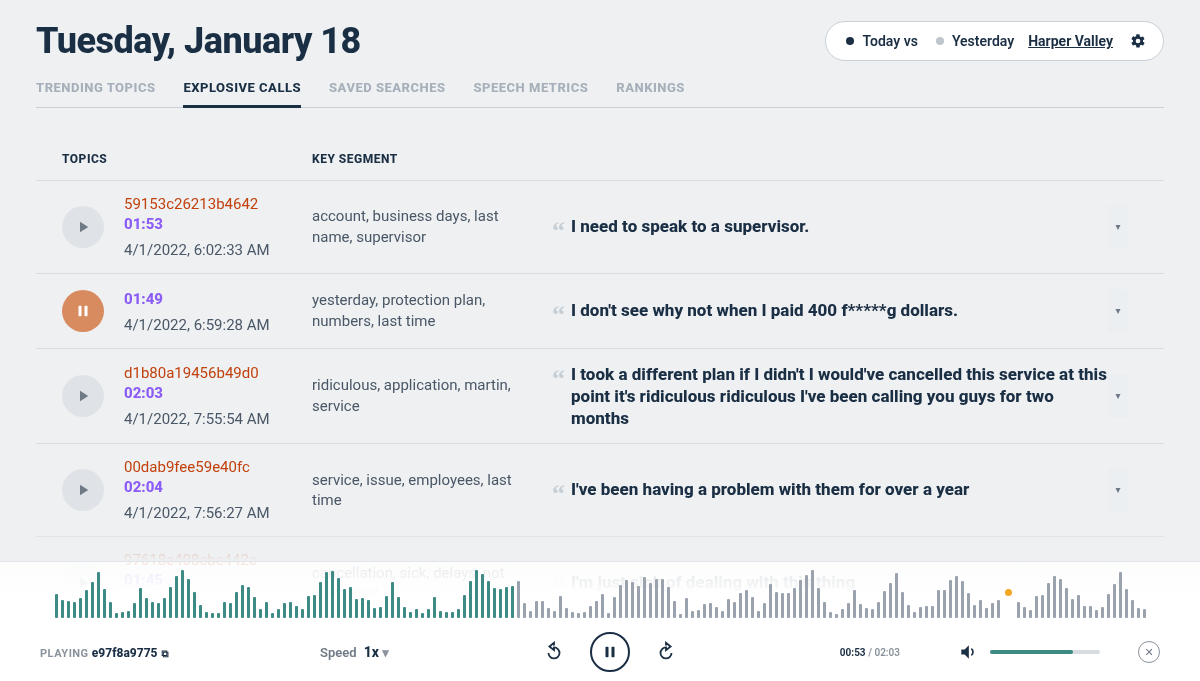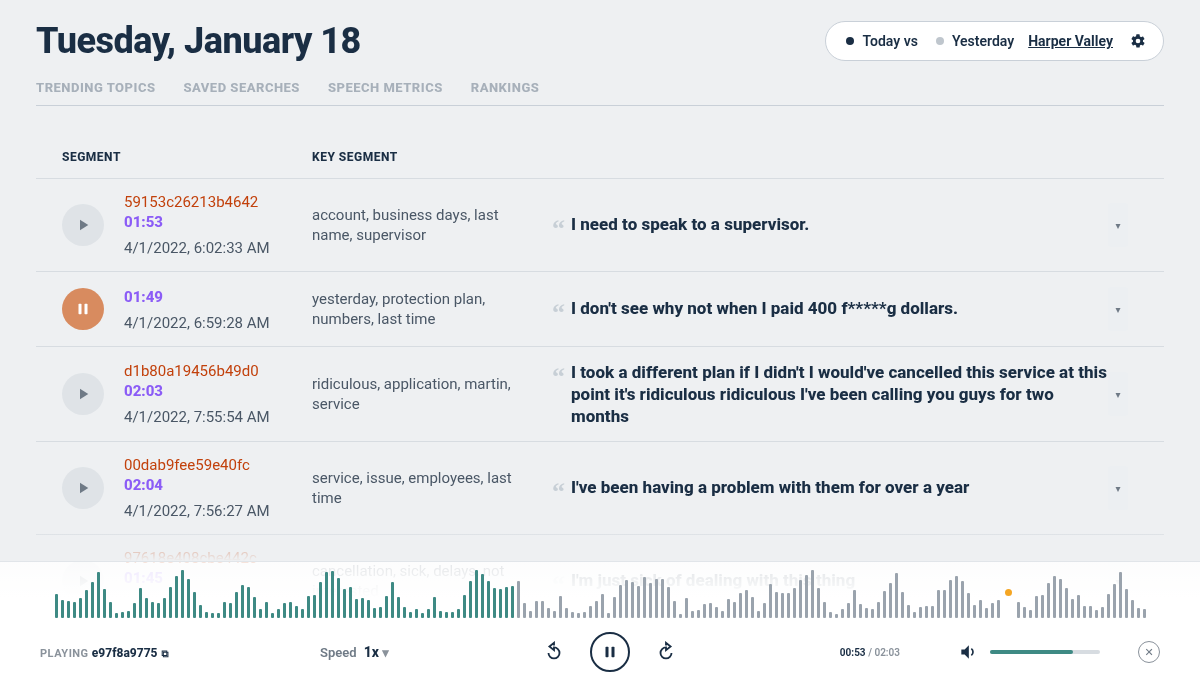--- a/index.html
+++ b/index.html
@@ -152,27 +152,28 @@
       <span class="gear">
         <svg viewBox="0 0 24 24" width="16" height="16" fill="currentColor">
             <path d="M19.4 13a7.5 7.5 0 0 0 .1-1 7.5 7.5 0 0 0-.1-1l2.1-1.6a.5.5 0 0 0 .1-.6l-2-3.4a.5.5 0 0 0-.6-.2l-2.5 1a7.3 7.3 0 0 0-1.7-1l-.4-2.6A.5.5 0 0 0 14 2h-4a.5.5 0 0 0-.5.4L9.1 5a7.3 7.3 0 0 0-1.7 1l-2.5-1a.5.5 0 0 0-.6.2l-2 3.4a.5.5 0 0 0 .1.6L4.5 11a7.5 7.5 0 0 0 0 2l-2.1 1.6a.5.5 0 0 0-.1.6l2 3.4a.5.5 0 0 0 .6.2l2.5-1a7.3 7.3 0 0 0 1.7 1l.4 2.6a.5.5 0 0 0 .5.4h4a.5.5 0 0 0 .5-.4l.4-2.6a7.3 7.3 0 0 0 1.7-1l2.5 1a.5.5 0 0 0 .6-.2l2-3.4a.5.5 0 0 0-.1-.6Zm-7.4 2.5A3.5 3.5 0 1 1 15.5 12 3.5 3.5 0 0 1 12 15.5Z"></path>
           </svg>
       </span>
     </div>
   </div>
 
   <div class="tabs" id="tabs">
       <div class="tab">TRENDING TOPICS</div>
+      <div class="tab active">EXPLOSIVE CALLS</div>
       <div class="tab">SAVED SEARCHES</div>
       <div class="tab">SPEECH METRICS</div>
       <div class="tab">RANKINGS</div>
     </div>
 
   <div class="tablehdr">
-    <div>SEGMENT</div>
+    <div>TOPICS</div>
     <div>KEY SEGMENT</div>
     <div></div>
   </div>
 
   <div class="scroll-area">
     <div class="rows" id="rows">
         <div class="row">
           <div>
             <div class="playbtn">
               <svg viewBox="0 0 24 24" width="18" height="18">

